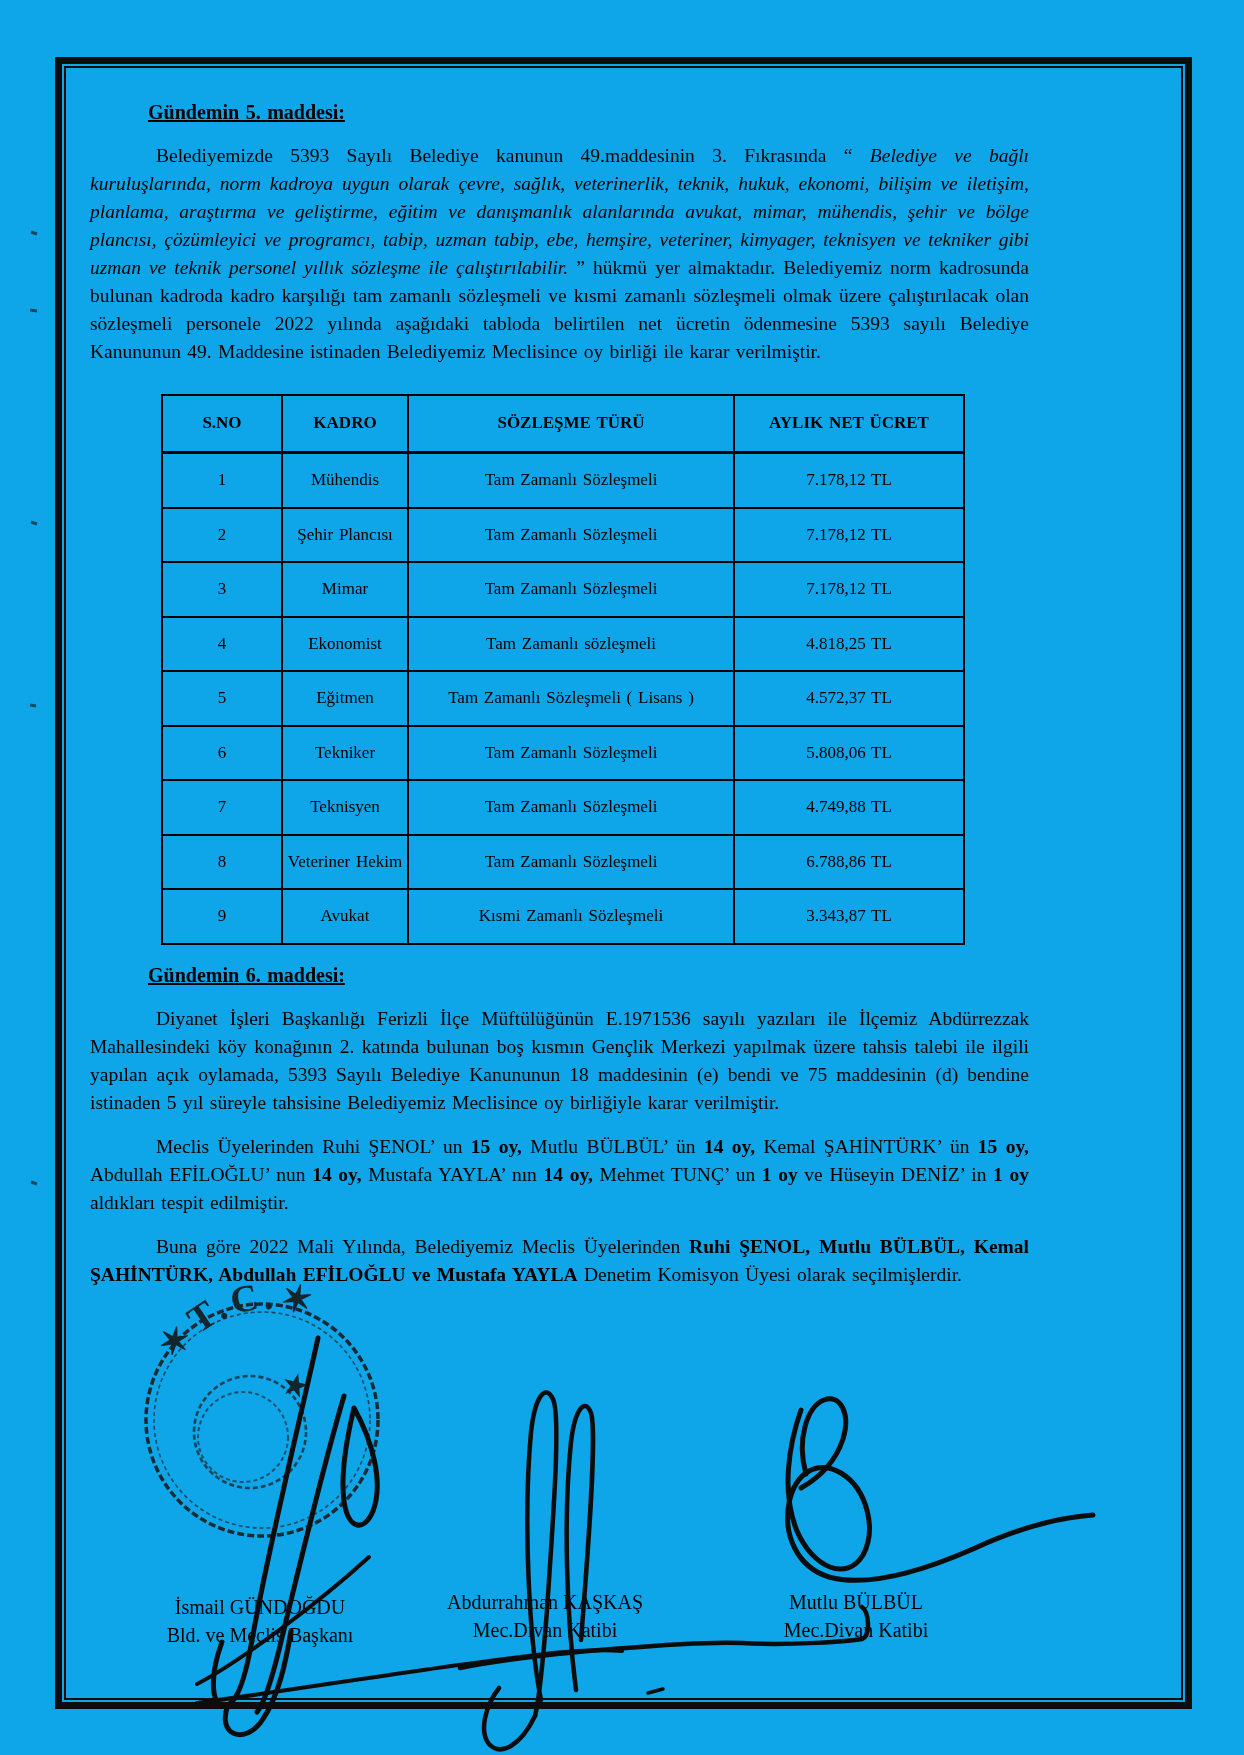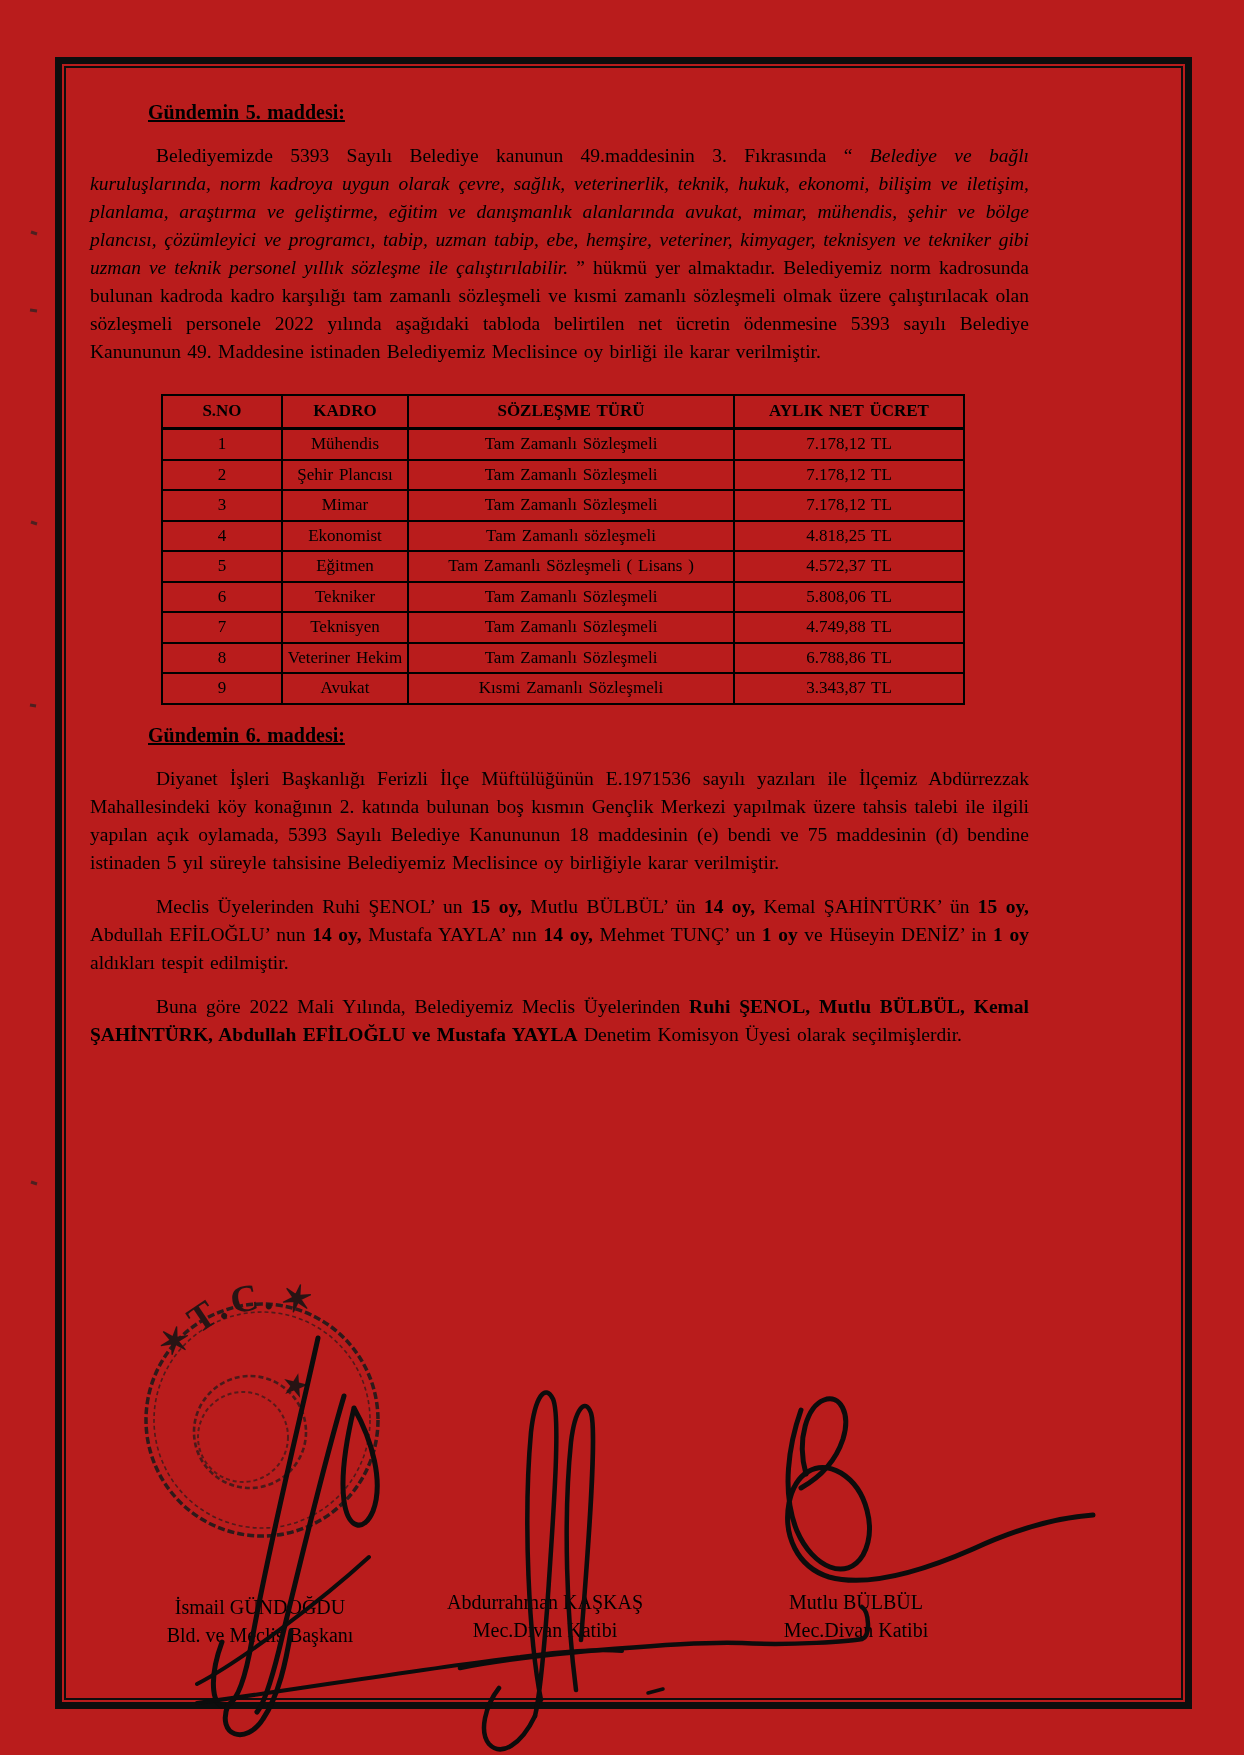--- a/index.html
+++ b/index.html
@@ -1,19 +1,19 @@
 <!DOCTYPE html>
 <html><head>
 <meta charset="utf-8">
 <style>
   html,body{margin:0;padding:0;background:#e8e8e8;}
   .page{
     position:relative;
     width:1244px;height:1755px;
-    background:#b91c1c;
+    background:#0ea5e9;
     font-family:"Liberation Serif","DejaVu Serif",serif;
     color:#000;
     overflow:hidden;
     margin:0 auto;
   }
   .frame{
     position:absolute;left:55px;top:57px;
     width:1123px;height:1638px;
     border:7px solid #0d0d0d;
   }
@@ -40,21 +40,21 @@
   .b{font-weight:bold;}
   .i{font-style:italic;}
   table.salary{
     border-collapse:collapse;
     margin:28px 0 0 87px;
     table-layout:fixed;
   }
   table.salary th, table.salary td{
     border:2px solid #000;
     text-align:center;
-    padding:4px 4px;
+    padding:16px 4px;
     font-size:17px;
     line-height:20.5px;
     height:20.5px;
     overflow:hidden;
     white-space:nowrap;
   }
   table.salary thead tr{border-bottom:3px solid #000;}
   table.salary th{font-weight:bold;height:23px;}
   .mt24{margin-top:16px;}
   .mt34{margin-top:34px;}

